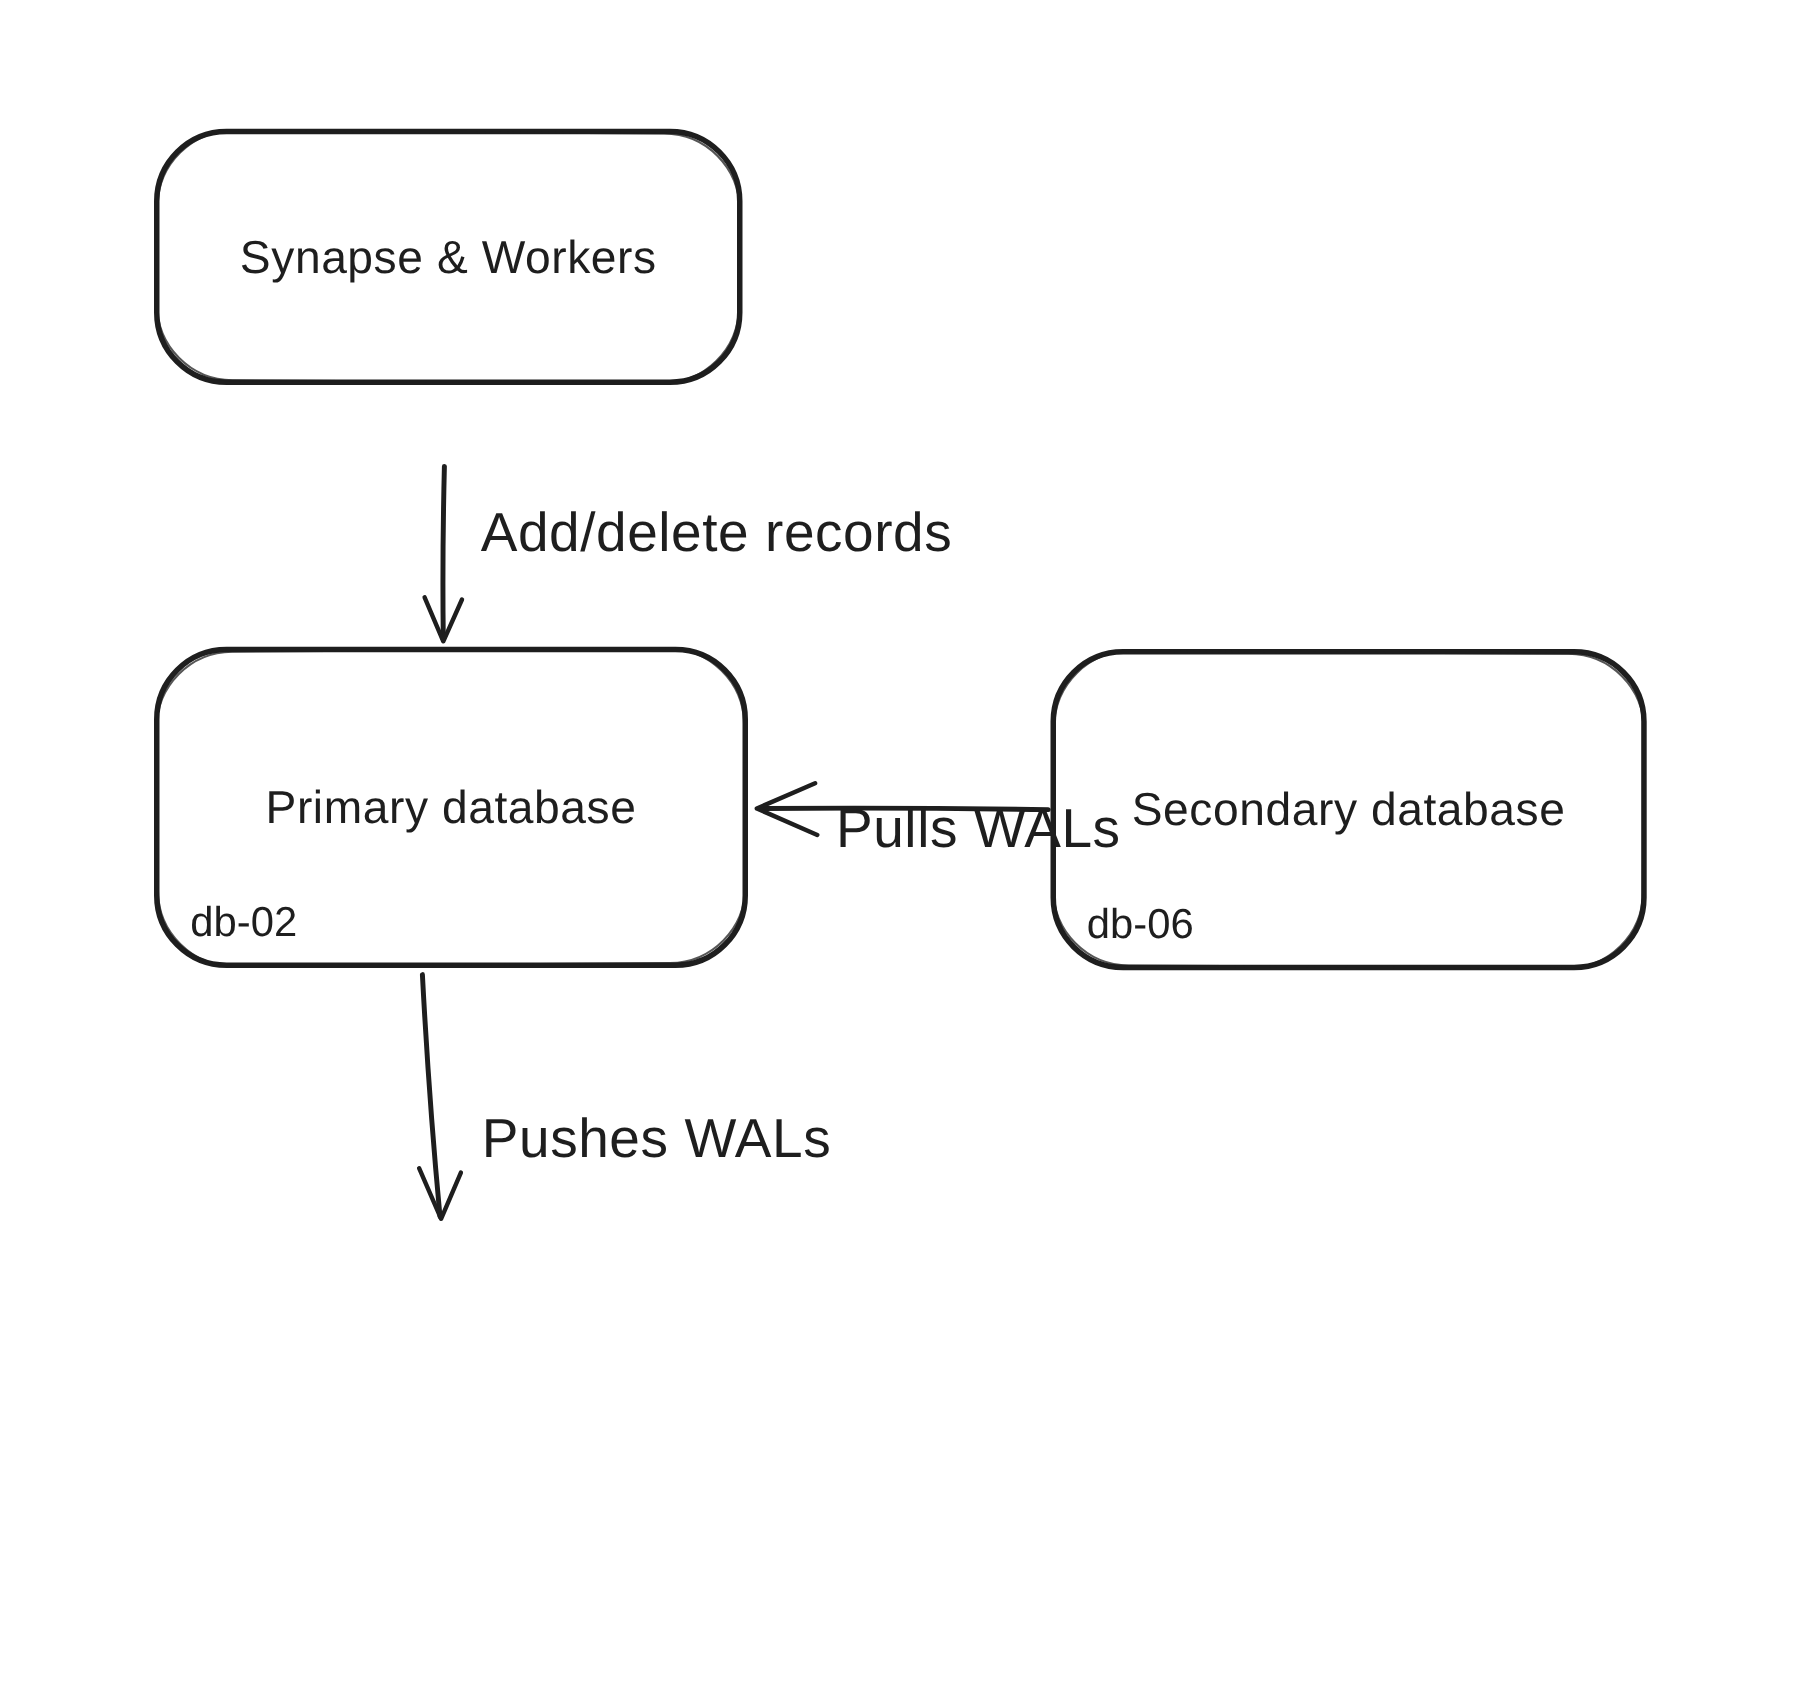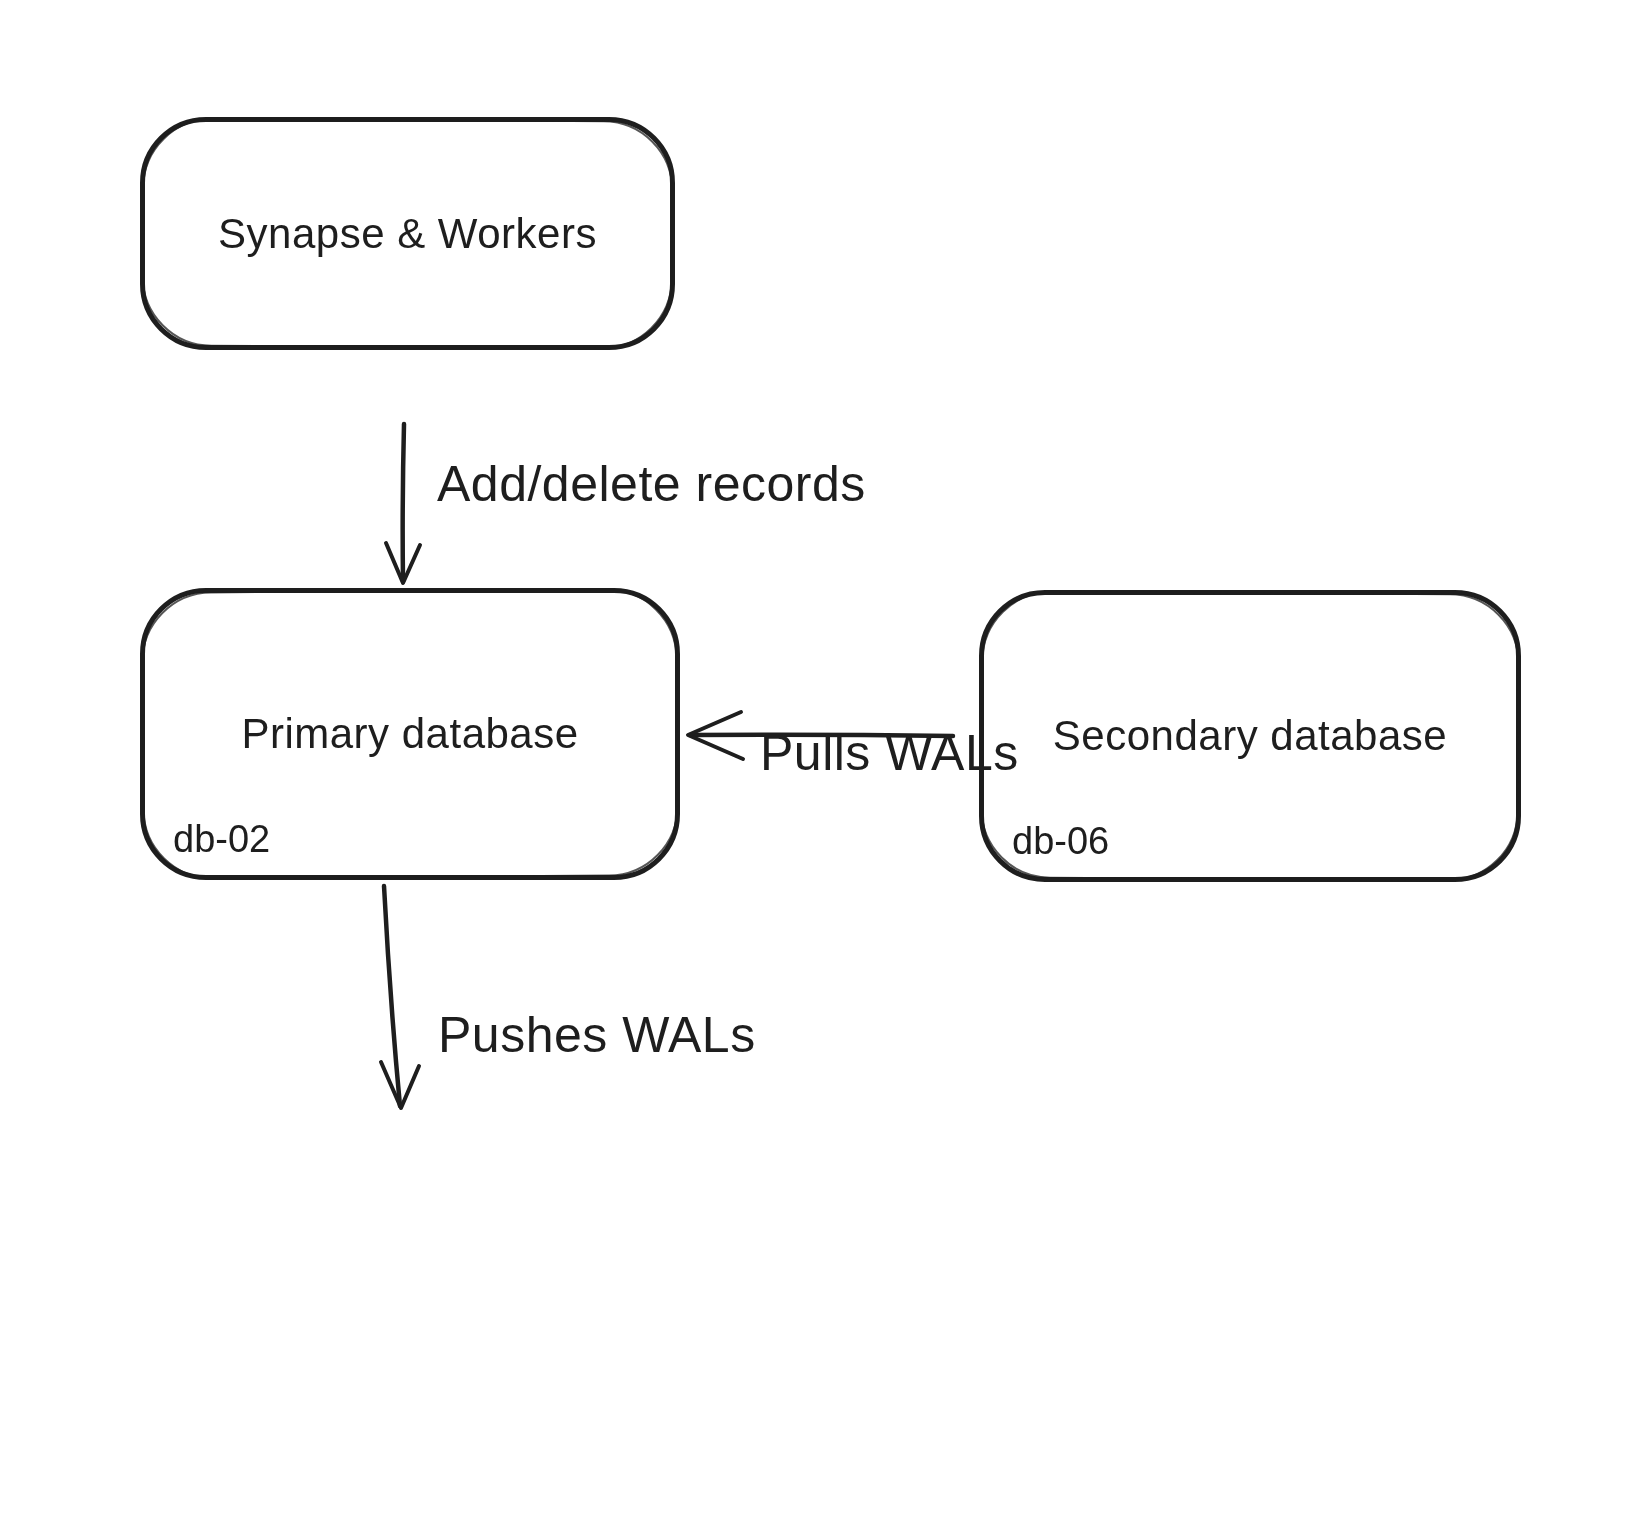--- a/index.html
+++ b/index.html
@@ -93,21 +93,21 @@
 
   <div class="node" style="left:140px; top:117px; width:535px; height:233px;">
     <span class="node-label">Synapse &amp; Workers</span>
   </div>
 
   <div class="node alt" style="left:140px; top:588px; width:540px; height:292px;">
     <span class="node-label">Primary database</span>
     <span class="node-sublabel">db-02</span>
   </div>
 
-  <div class="node" style="left:955px; top:590px; width:542px; height:292px;margin-left:24px;">
+  <div class="node" style="left:955px; top:590px; width:542px; height:292px;">
     <span class="node-label">Secondary database</span>
     <span class="node-sublabel">db-06</span>
   </div>
 
 
   <div class="edge-label" style="left:437px; top:455px;">Add/delete records</div>
 
   <div class="edge-label" style="left:720px; top:724px;margin-left:40px;">Pulls WALs</div>
 
   <div class="edge-label" style="left:438px; top:1006px;">Pushes WALs</div>

